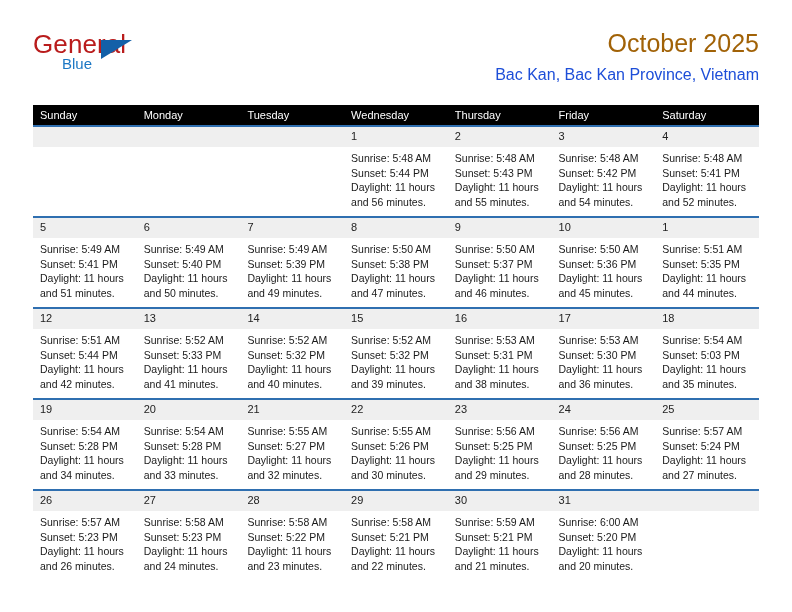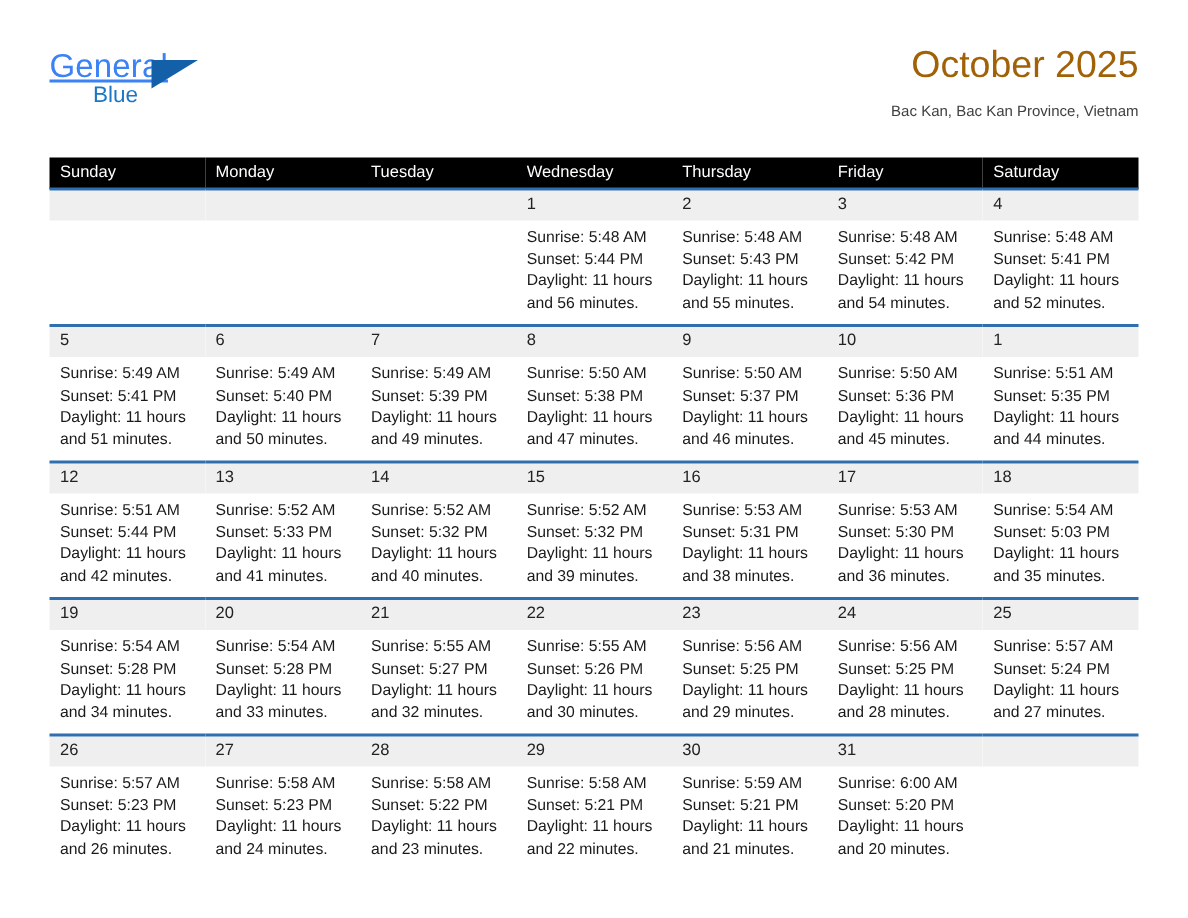--- a/index.html
+++ b/index.html
@@ -33,25 +33,24 @@
     position: absolute;
     left: 0;
     top: 4px;
     width: 200px;
     height: 56px;
   }
   .brand-general {
     position: absolute;
     left: 0;
     top: 0;
-    font-size: 22px;
+    font-size: 26px;
     letter-spacing: 0.1px;
-    color: #3b82f6;
+    color: #b91c1c;
     line-height: 24px;
-    text-decoration: underline;
   }
   .brand-blue {
     position: absolute;
     left: 29px;
     top: 20px;
     font-size: 15px;
     color: #1b77c4;
     line-height: 24px;
   }
   .brand-triangle {
@@ -72,23 +71,23 @@
   }
   .cal-title {
     font-size: 25px;
     line-height: 30px;
     color: #a16207;
     font-weight: normal;
     margin: 0;
     white-space: nowrap;
   }
   .cal-subtitle {
-    font-size: 10px;
+    font-size: 16px;
     line-height: 18px;
-    color: #404040;
+    color: #1d4ed8;
     margin: 8px 0 0 0;
     white-space: nowrap;
   }
 
   
   .calendar {
     position: absolute;
     left: 33px;
     top: 105px;
     width: 726px;

